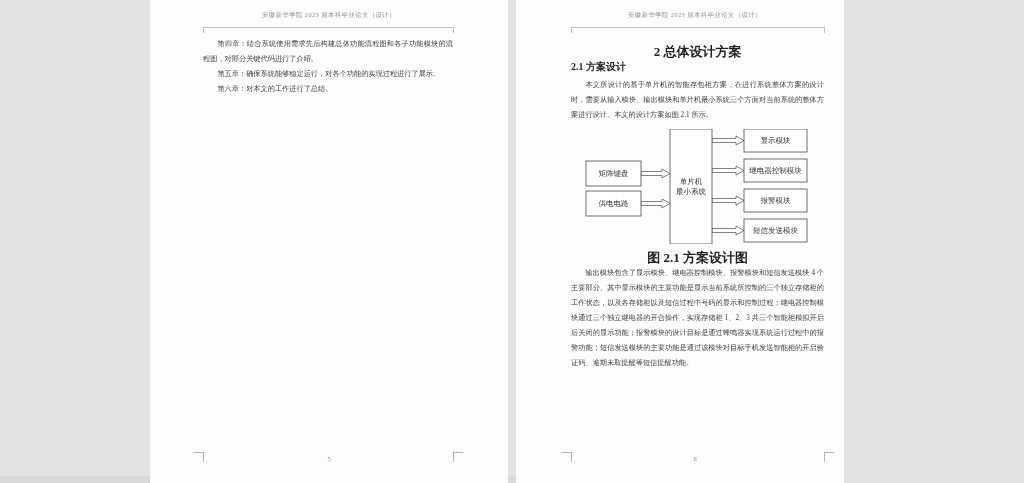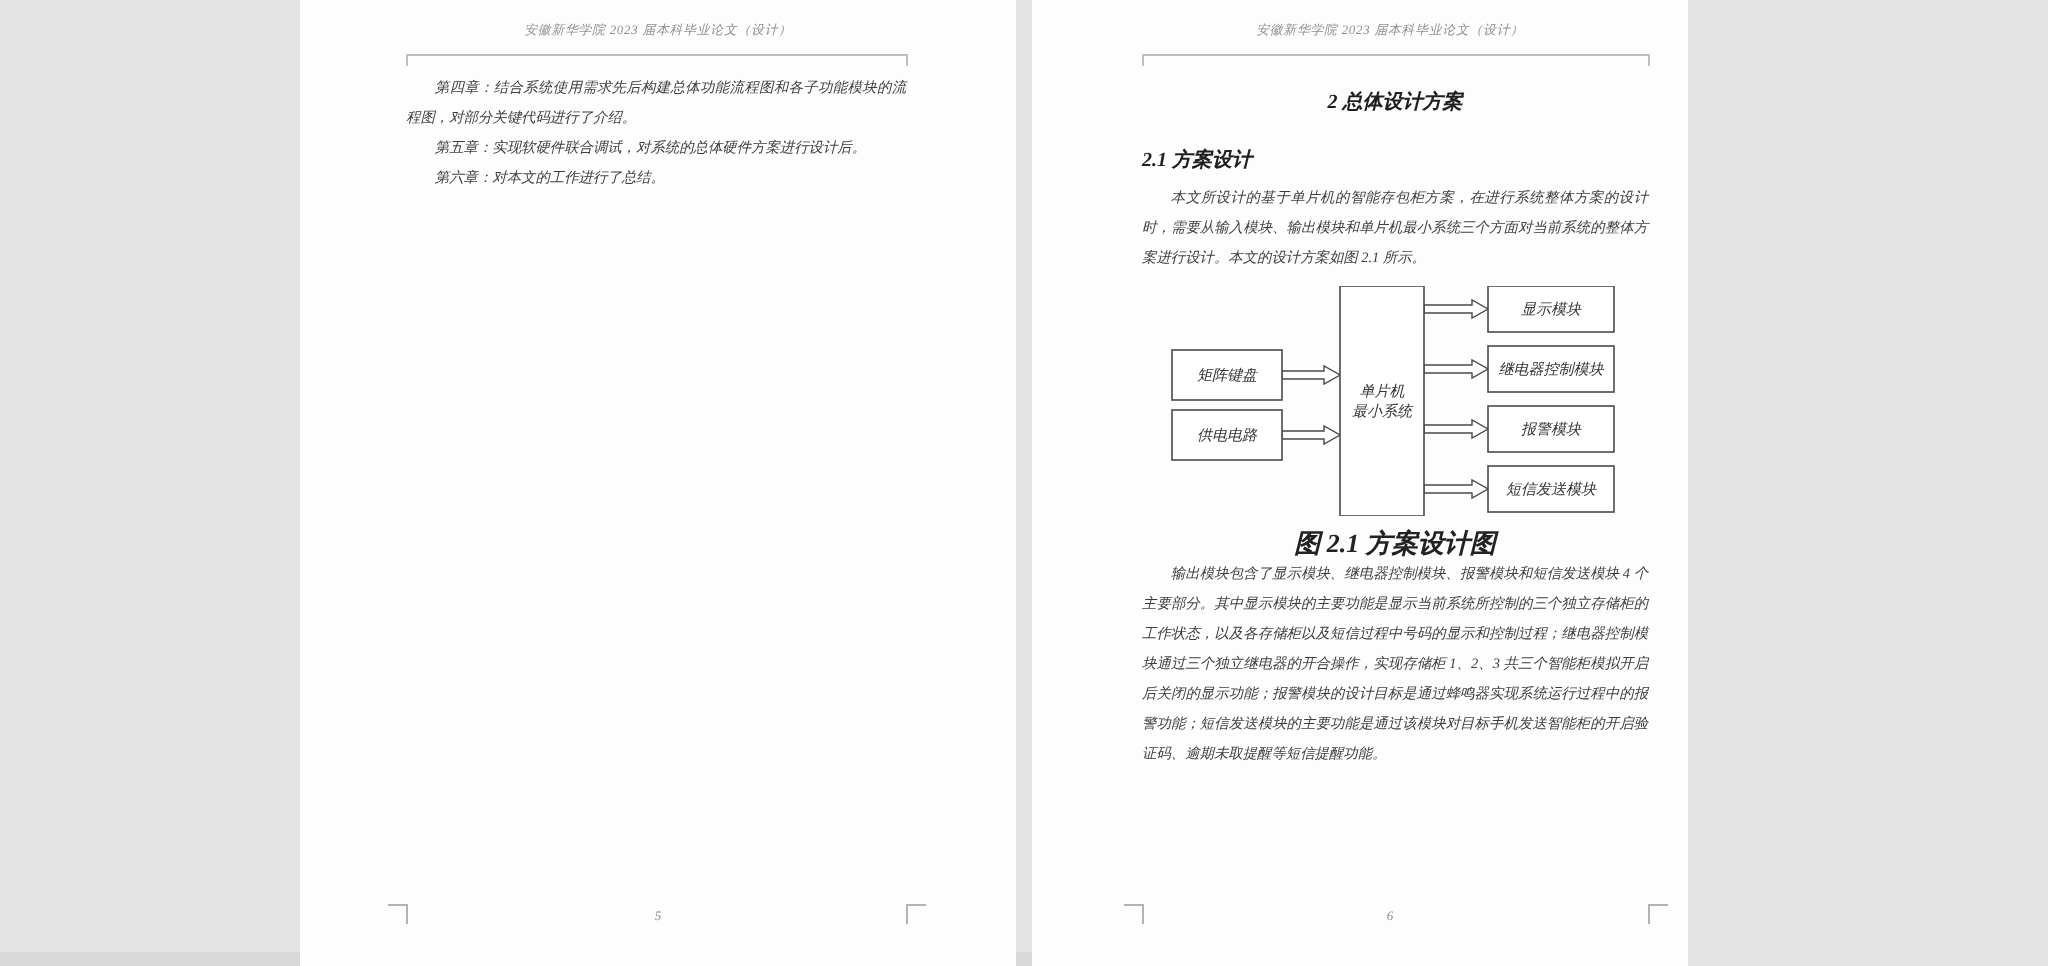--- a/index.html
+++ b/index.html
@@ -1,17 +1,17 @@
 <!DOCTYPE html>
 <html><head>
 <meta charset="utf-8">
 <style>
   html,body{margin:0;padding:0;background:#e3e3e3;}
   #stage{position:relative;width:844px;height:483px;overflow:hidden;
-         font-family:"Liberation Serif","DejaVu Serif",serif;background:#e3e3e3;font-style:italic;}
+         font-family:"Liberation Serif","DejaVu Serif",serif;background:#e3e3e3;}
   .bottom-edge{position:absolute;left:0;bottom:0;width:1024px;height:7px;background:#d9d9d9;}
   .page{position:absolute;top:0;height:483px;width:358px;background:#fdfdfd;}
   .page-l{left:150px;}
   .page-r{left:516px;}
   .hdr{position:absolute;top:11px;left:0;right:0;text-align:center;
        font-size:6.4px;color:#8f8f8f;letter-spacing:.4px;}
   .hdr-line{position:absolute;top:27px;height:0;border-top:1px solid #bfbfbf;}
   .page-l .hdr-line{left:53px;width:250px;}
   .page-r .hdr-line{left:55px;width:253px;}
   .tick{position:absolute;top:27px;width:0;height:6px;border-left:1px solid #bfbfbf;}
@@ -19,22 +19,22 @@
   .page-r .tick.tl{left:55px;} .page-r .tick.tr{left:308px;}
   .cmark{position:absolute;top:452px;width:9px;height:9px;}
   .cm-l{border-top:1px solid #b3b3b3;border-right:1px solid #b3b3b3;}
   .cm-r{border-top:1px solid #b3b3b3;border-left:1px solid #b3b3b3;}
   .page-l .cm-l{left:44px;} .page-l .cm-r{left:303px;}
   .page-r .cm-l{left:46px;} .page-r .cm-r{left:308px;}
   .content{position:absolute;color:#3d3d3d;font-size:7.2px;line-height:15px;}
   .page-l .content{top:37px;left:53px;width:250px;}
   .page-r .content{top:44px;left:55px;width:253px;}
   .para{margin:0;text-indent:2em;text-align:justify;}
-  .chapter-title{font-size:10px;font-weight:bold;color:#1f1f1f;text-align:center;
-                 line-height:16px;margin:0 0 14px 0;text-indent:0;}
+  .chapter-title{font-size:13px;font-weight:bold;color:#1f1f1f;text-align:center;
+                 line-height:16px;margin:0 0 0 0;text-indent:0;}
   .section-title{font-size:10px;font-weight:bold;color:#1f1f1f;line-height:13px;
                  margin:0 0 5px 0;text-indent:0;}
   .fig-caption{font-size:13px;font-weight:bold;color:#222;text-align:center;
                line-height:9px;margin:3px 0 4px 0;text-indent:0;}
   .diagram-wrap{margin-top:6px;}
   .pagenum{position:absolute;top:455px;left:0;right:0;text-align:center;
            font-size:6.5px;color:#8a8a8a;}
   svg .dbox{fill:#ffffff;stroke:#4a4a4a;stroke-width:0.8;}
   svg .darrow{fill:#ffffff;stroke:#4a4a4a;stroke-width:0.7;}
   svg text{font-family:"Liberation Serif","DejaVu Serif",serif;font-size:7.5px;
@@ -46,21 +46,21 @@
 <div id="stage">
   <div class="bottom-edge"></div>
 
   <div class="page page-l">
     <div class="hdr">安徽新华学院 2023 届本科毕业论文（设计）</div>
     <div class="hdr-line"></div>
     <div class="tick tl"></div>
     <div class="tick tr"></div>
     <div class="content">
       <p class="para">第四章：结合系统使用需求先后构建总体功能流程图和各子功能模块的流程图，对部分关键代码进行了介绍。</p>
-      <p class="para">第五章：实现软硬件联合调试，对系统的总体硬件方案进行设计后。</p>
+      <p class="para">第五章：确保系统能够稳定运行，对各个功能的实现过程进行了展示。</p>
       <p class="para">第六章：对本文的工作进行了总结。</p>
     </div>
     <div class="cmark cm-l"></div>
     <div class="cmark cm-r"></div>
     <div class="pagenum">5</div>
   </div>
 
   <div class="page page-r">
     <div class="hdr">安徽新华学院 2023 届本科毕业论文（设计）</div>
     <div class="hdr-line"></div>

